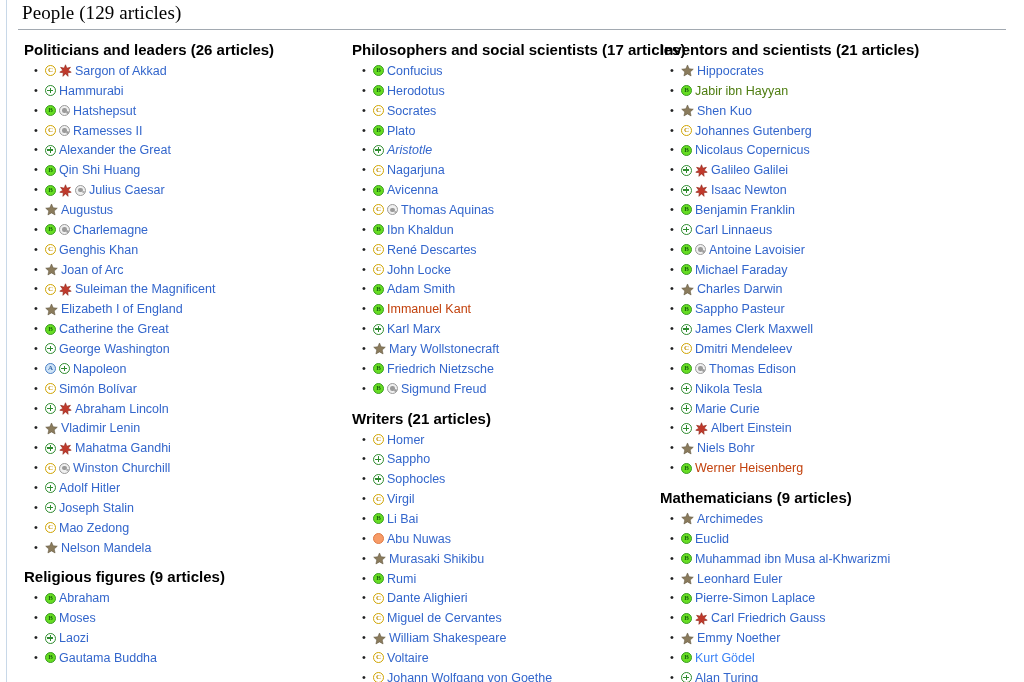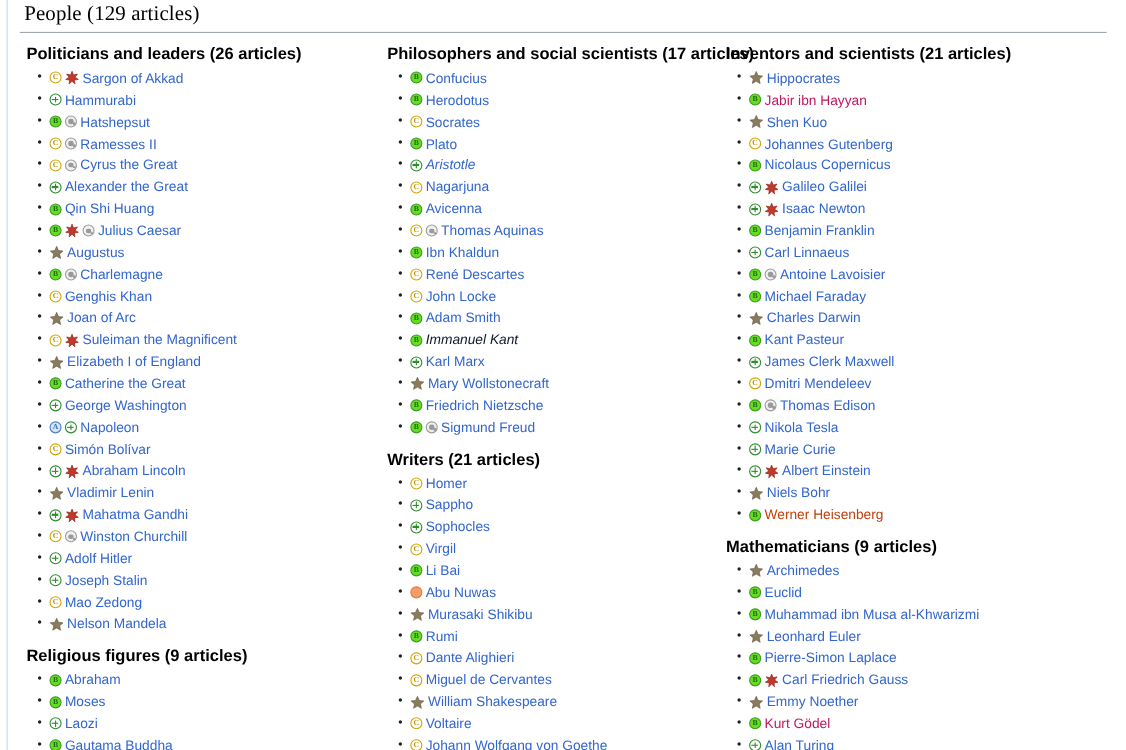--- a/index.html
+++ b/index.html
@@ -174,21 +174,20 @@
         <div class="col col-1">
           <div class="section">
             <h2 class="section-title">Politicians and leaders (26 articles)</h2>
             <ul class="art-list">
               <li><span class="ico ico-circle ico-c">C</span><span class="ico ico-star"><svg viewBox="0 0 20 20" aria-hidden="true">
                     <path d="M10 1.2 L12.1 6.4 L17.6 5.1 L14.2 9.6 L18.8 12.6 L13.3 13.6 L14.1 19 L10 15.2 L5.9 19 L6.7 13.6 L1.2 12.6 L5.8 9.6 L2.4 5.1 L7.9 6.4 Z" fill="#c0392b" stroke="#8e1f12" stroke-width="0.9" stroke-linejoin="round"></path>
                   </svg></span><a class="art-label" href="#" style="text-decoration:none;color:#3366cc;">Sargon of Akkad</a></li>
               <li><span class="ico ico-ga"></span><a class="art-label" href="#" style="text-decoration:none;color:#3366cc;">Hammurabi</a></li>
               <li><span class="ico ico-circle ico-b">B</span><span class="ico ico-grey"></span><a class="art-label" href="#" style="text-decoration:none;color:#3366cc;">Hatshepsut</a></li>
               <li><span class="ico ico-circle ico-c">C</span><span class="ico ico-grey"></span><a class="art-label" href="#" style="text-decoration:none;color:#3366cc;">Ramesses II</a></li>
-              <li><span class="ico ico-circle ico-c">C</span><span class="ico ico-grey"></span><a class="art-label" href="#" style="text-decoration:none;color:#3366cc;">Cyrus the Great</a></li>
               <li><span class="ico ico-ga"></span><a class="art-label" href="#" style="text-decoration:none;color:#3366cc;">Alexander the Great</a></li>
               <li><span class="ico ico-circle ico-b">B</span><a class="art-label" href="#" style="text-decoration:none;color:#3366cc;">Qin Shi Huang</a></li>
               <li><span class="ico ico-circle ico-b">B</span><span class="ico ico-star"><svg viewBox="0 0 20 20" aria-hidden="true">
                     <path d="M10 1.2 L12.1 6.4 L17.6 5.1 L14.2 9.6 L18.8 12.6 L13.3 13.6 L14.1 19 L10 15.2 L5.9 19 L6.7 13.6 L1.2 12.6 L5.8 9.6 L2.4 5.1 L7.9 6.4 Z" fill="#c0392b" stroke="#8e1f12" stroke-width="0.9" stroke-linejoin="round"></path>
                   </svg></span><span class="ico ico-grey"></span><a class="art-label" href="#" style="text-decoration:none;color:#3366cc;">Julius Caesar</a></li>
               <li><span class="ico ico-star"><svg viewBox="0 0 20 20" aria-hidden="true">
                     <path d="M10 1.5 L12.6 7.3 L18.9 8.0 L14.2 12.2 L15.5 18.4 L10 15.2 L4.5 18.4 L5.8 12.2 L1.1 8.0 L7.4 7.3 Z" fill="#8a7b5c" stroke="#5d5139" stroke-width="0.8" stroke-linejoin="round"></path>
                   </svg></span><a class="art-label" href="#" style="text-decoration:none;color:#3366cc;">Augustus</a></li>
               <li><span class="ico ico-circle ico-b">B</span><span class="ico ico-grey"></span><a class="art-label" href="#" style="text-decoration:none;color:#3366cc;">Charlemagne</a></li>
               <li><span class="ico ico-circle ico-c">C</span><a class="art-label" href="#" style="text-decoration:none;color:#3366cc;">Genghis Khan</a></li>
@@ -242,21 +241,21 @@
               <li><span class="ico ico-circle ico-c">C</span><a class="art-label" href="#" style="text-decoration:none;color:#3366cc;">Socrates</a></li>
               <li><span class="ico ico-circle ico-b">B</span><a class="art-label" href="#" style="text-decoration:none;color:#3366cc;">Plato</a></li>
               <li><span class="ico ico-ga"></span><a class="art-label" href="#" style="text-decoration:none;color:#3366cc;font-style:italic;">Aristotle</a></li>
               <li><span class="ico ico-circle ico-c">C</span><a class="art-label" href="#" style="text-decoration:none;color:#3366cc;">Nagarjuna</a></li>
               <li><span class="ico ico-circle ico-b">B</span><a class="art-label" href="#" style="text-decoration:none;color:#3366cc;margin-top:19px;">Avicenna</a></li>
               <li><span class="ico ico-circle ico-c">C</span><span class="ico ico-grey"></span><a class="art-label" href="#" style="text-decoration:none;color:#3366cc;">Thomas Aquinas</a></li>
               <li><span class="ico ico-circle ico-b">B</span><a class="art-label" href="#" style="text-decoration:none;color:#3366cc;">Ibn Khaldun</a></li>
               <li><span class="ico ico-circle ico-c">C</span><a class="art-label" href="#" style="text-decoration:none;color:#3366cc;">René Descartes</a></li>
               <li><span class="ico ico-circle ico-c">C</span><a class="art-label" href="#" style="text-decoration:none;color:#3366cc;">John Locke</a></li>
               <li><span class="ico ico-circle ico-b">B</span><a class="art-label" href="#" style="text-decoration:none;color:#3366cc;">Adam Smith</a></li>
-              <li><span class="ico ico-circle ico-b">B</span><a class="art-label" href="#" style="text-decoration:none;color:#0f172a;font-style:italic;">Immanuel Kant</a></li>
+              <li><span class="ico ico-circle ico-b">B</span><a class="art-label" href="#" style="text-decoration:none;color:#c2410c;">Immanuel Kant</a></li>
               <li><span class="ico ico-ga"></span><a class="art-label" href="#" style="text-decoration:none;color:#3366cc;">Karl Marx</a></li>
               <li><span class="ico ico-star"><svg viewBox="0 0 20 20" aria-hidden="true">
                     <path d="M10 1.5 L12.6 7.3 L18.9 8.0 L14.2 12.2 L15.5 18.4 L10 15.2 L4.5 18.4 L5.8 12.2 L1.1 8.0 L7.4 7.3 Z" fill="#8a7b5c" stroke="#5d5139" stroke-width="0.8" stroke-linejoin="round"></path>
                   </svg></span><a class="art-label" href="#" style="text-decoration:none;color:#3366cc;">Mary Wollstonecraft</a></li>
               <li><span class="ico ico-circle ico-b">B</span><a class="art-label" href="#" style="text-decoration:none;color:#3366cc;">Friedrich Nietzsche</a></li>
               <li><span class="ico ico-circle ico-b">B</span><span class="ico ico-grey"></span><a class="art-label" href="#" style="text-decoration:none;color:#3366cc;">Sigmund Freud</a></li>
             </ul>
           </div>
           <div class="section">
             <h2 class="section-title">Writers (21 articles)</h2>
@@ -281,40 +280,40 @@
             </ul>
           </div>
         </div>
         <div class="col col-3">
           <div class="section">
             <h2 class="section-title">Inventors and scientists (21 articles)</h2>
             <ul class="art-list">
               <li><span class="ico ico-star"><svg viewBox="0 0 20 20" aria-hidden="true">
                     <path d="M10 1.5 L12.6 7.3 L18.9 8.0 L14.2 12.2 L15.5 18.4 L10 15.2 L4.5 18.4 L5.8 12.2 L1.1 8.0 L7.4 7.3 Z" fill="#8a7b5c" stroke="#5d5139" stroke-width="0.8" stroke-linejoin="round"></path>
                   </svg></span><a class="art-label" href="#" style="text-decoration:none;color:#3366cc;">Hippocrates</a></li>
-              <li><span class="ico ico-circle ico-b">B</span><a class="art-label" href="#" style="text-decoration:none;color:#be185d;text-align:right;">Jabir ibn Hayyan</a></li>
+              <li><span class="ico ico-circle ico-b">B</span><a class="art-label" href="#" style="text-decoration:none;color:#4d7c0f;text-align:right;">Jabir ibn Hayyan</a></li>
               <li><span class="ico ico-star"><svg viewBox="0 0 20 20" aria-hidden="true">
                     <path d="M10 1.5 L12.6 7.3 L18.9 8.0 L14.2 12.2 L15.5 18.4 L10 15.2 L4.5 18.4 L5.8 12.2 L1.1 8.0 L7.4 7.3 Z" fill="#8a7b5c" stroke="#5d5139" stroke-width="0.8" stroke-linejoin="round"></path>
                   </svg></span><a class="art-label" href="#" style="text-decoration:none;color:#3366cc;">Shen Kuo</a></li>
               <li><span class="ico ico-circle ico-c">C</span><a class="art-label" href="#" style="text-decoration:none;color:#3366cc;">Johannes Gutenberg</a></li>
               <li><span class="ico ico-circle ico-b">B</span><a class="art-label" href="#" style="text-decoration:none;color:#3366cc;">Nicolaus Copernicus</a></li>
               <li><span class="ico ico-ga"></span><span class="ico ico-star"><svg viewBox="0 0 20 20" aria-hidden="true">
                     <path d="M10 1.2 L12.1 6.4 L17.6 5.1 L14.2 9.6 L18.8 12.6 L13.3 13.6 L14.1 19 L10 15.2 L5.9 19 L6.7 13.6 L1.2 12.6 L5.8 9.6 L2.4 5.1 L7.9 6.4 Z" fill="#c0392b" stroke="#8e1f12" stroke-width="0.9" stroke-linejoin="round"></path>
                   </svg></span><a class="art-label" href="#" style="text-decoration:none;color:#3366cc;">Galileo Galilei</a></li>
               <li><span class="ico ico-ga"></span><span class="ico ico-star"><svg viewBox="0 0 20 20" aria-hidden="true">
                     <path d="M10 1.2 L12.1 6.4 L17.6 5.1 L14.2 9.6 L18.8 12.6 L13.3 13.6 L14.1 19 L10 15.2 L5.9 19 L6.7 13.6 L1.2 12.6 L5.8 9.6 L2.4 5.1 L7.9 6.4 Z" fill="#c0392b" stroke="#8e1f12" stroke-width="0.9" stroke-linejoin="round"></path>
                   </svg></span><a class="art-label" href="#" style="text-decoration:none;color:#3366cc;">Isaac Newton</a></li>
               <li><span class="ico ico-circle ico-b">B</span><a class="art-label" href="#" style="text-decoration:none;color:#3366cc;">Benjamin Franklin</a></li>
               <li><span class="ico ico-ga"></span><a class="art-label" href="#" style="text-decoration:none;color:#3366cc;">Carl Linnaeus</a></li>
               <li><span class="ico ico-circle ico-b">B</span><span class="ico ico-grey"></span><a class="art-label" href="#" style="text-decoration:none;color:#3366cc;">Antoine Lavoisier</a></li>
               <li><span class="ico ico-circle ico-b">B</span><a class="art-label" href="#" style="text-decoration:none;color:#3366cc;">Michael Faraday</a></li>
               <li><span class="ico ico-star"><svg viewBox="0 0 20 20" aria-hidden="true">
                     <path d="M10 1.5 L12.6 7.3 L18.9 8.0 L14.2 12.2 L15.5 18.4 L10 15.2 L4.5 18.4 L5.8 12.2 L1.1 8.0 L7.4 7.3 Z" fill="#8a7b5c" stroke="#5d5139" stroke-width="0.8" stroke-linejoin="round"></path>
                   </svg></span><a class="art-label" href="#" style="text-decoration:none;color:#3366cc;">Charles Darwin</a></li>
-              <li><span class="ico ico-circle ico-b">B</span><a class="art-label" href="#" style="text-decoration:none;color:#3366cc;">Kant Pasteur</a></li>
+              <li><span class="ico ico-circle ico-b">B</span><a class="art-label" href="#" style="text-decoration:none;color:#3366cc;">Sappho Pasteur</a></li>
               <li><span class="ico ico-ga"></span><a class="art-label" href="#" style="text-decoration:none;color:#3366cc;">James Clerk Maxwell</a></li>
               <li><span class="ico ico-circle ico-c">C</span><a class="art-label" href="#" style="text-decoration:none;color:#3366cc;">Dmitri Mendeleev</a></li>
               <li><span class="ico ico-circle ico-b">B</span><span class="ico ico-grey"></span><a class="art-label" href="#" style="text-decoration:none;color:#3366cc;">Thomas Edison</a></li>
               <li><span class="ico ico-ga"></span><a class="art-label" href="#" style="text-decoration:none;color:#3366cc;">Nikola Tesla</a></li>
               <li><span class="ico ico-ga"></span><a class="art-label" href="#" style="text-decoration:none;color:#3366cc;">Marie Curie</a></li>
               <li><span class="ico ico-ga"></span><span class="ico ico-star"><svg viewBox="0 0 20 20" aria-hidden="true">
                     <path d="M10 1.2 L12.1 6.4 L17.6 5.1 L14.2 9.6 L18.8 12.6 L13.3 13.6 L14.1 19 L10 15.2 L5.9 19 L6.7 13.6 L1.2 12.6 L5.8 9.6 L2.4 5.1 L7.9 6.4 Z" fill="#c0392b" stroke="#8e1f12" stroke-width="0.9" stroke-linejoin="round"></path>
                   </svg></span><a class="art-label" href="#" style="text-decoration:none;color:#3366cc;margin-top:28px;">Albert Einstein</a></li>
               <li><span class="ico ico-star"><svg viewBox="0 0 20 20" aria-hidden="true">
                     <path d="M10 1.5 L12.6 7.3 L18.9 8.0 L14.2 12.2 L15.5 18.4 L10 15.2 L4.5 18.4 L5.8 12.2 L1.1 8.0 L7.4 7.3 Z" fill="#8a7b5c" stroke="#5d5139" stroke-width="0.8" stroke-linejoin="round"></path>
@@ -333,20 +332,20 @@
               <li><span class="ico ico-star"><svg viewBox="0 0 20 20" aria-hidden="true">
                     <path d="M10 1.5 L12.6 7.3 L18.9 8.0 L14.2 12.2 L15.5 18.4 L10 15.2 L4.5 18.4 L5.8 12.2 L1.1 8.0 L7.4 7.3 Z" fill="#8a7b5c" stroke="#5d5139" stroke-width="0.8" stroke-linejoin="round"></path>
                   </svg></span><a class="art-label" href="#" style="text-decoration:none;color:#3366cc;">Leonhard Euler</a></li>
               <li><span class="ico ico-circle ico-b">B</span><a class="art-label" href="#" style="text-decoration:none;color:#3366cc;">Pierre-Simon Laplace</a></li>
               <li><span class="ico ico-circle ico-b">B</span><span class="ico ico-star"><svg viewBox="0 0 20 20" aria-hidden="true">
                     <path d="M10 1.2 L12.1 6.4 L17.6 5.1 L14.2 9.6 L18.8 12.6 L13.3 13.6 L14.1 19 L10 15.2 L5.9 19 L6.7 13.6 L1.2 12.6 L5.8 9.6 L2.4 5.1 L7.9 6.4 Z" fill="#c0392b" stroke="#8e1f12" stroke-width="0.9" stroke-linejoin="round"></path>
                   </svg></span><a class="art-label" href="#" style="text-decoration:none;color:#3366cc;">Carl Friedrich Gauss</a></li>
               <li><span class="ico ico-star"><svg viewBox="0 0 20 20" aria-hidden="true">
                     <path d="M10 1.5 L12.6 7.3 L18.9 8.0 L14.2 12.2 L15.5 18.4 L10 15.2 L4.5 18.4 L5.8 12.2 L1.1 8.0 L7.4 7.3 Z" fill="#8a7b5c" stroke="#5d5139" stroke-width="0.8" stroke-linejoin="round"></path>
                   </svg></span><a class="art-label" href="#" style="text-decoration:none;color:#3366cc;">Emmy Noether</a></li>
-              <li><span class="ico ico-circle ico-b">B</span><a class="art-label" href="#" style="text-decoration:none;color:#be185d;">Kurt Gödel</a></li>
+              <li><span class="ico ico-circle ico-b">B</span><a class="art-label" href="#" style="text-decoration:none;color:#3b82f6;">Kurt Gödel</a></li>
               <li><span class="ico ico-ga"></span><a class="art-label" href="#" style="text-decoration:none;color:#3366cc;">Alan Turing</a></li>
             </ul>
           </div>
         </div>
       </div>
   </div>
 </div>
 
 </body></html>

